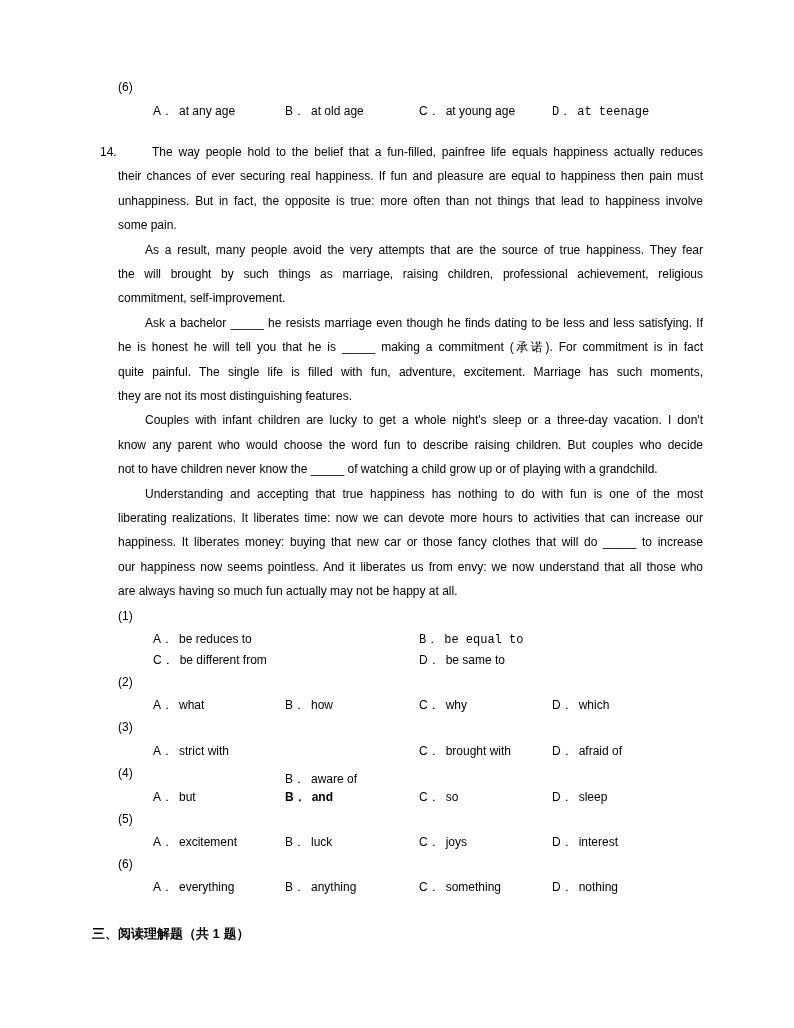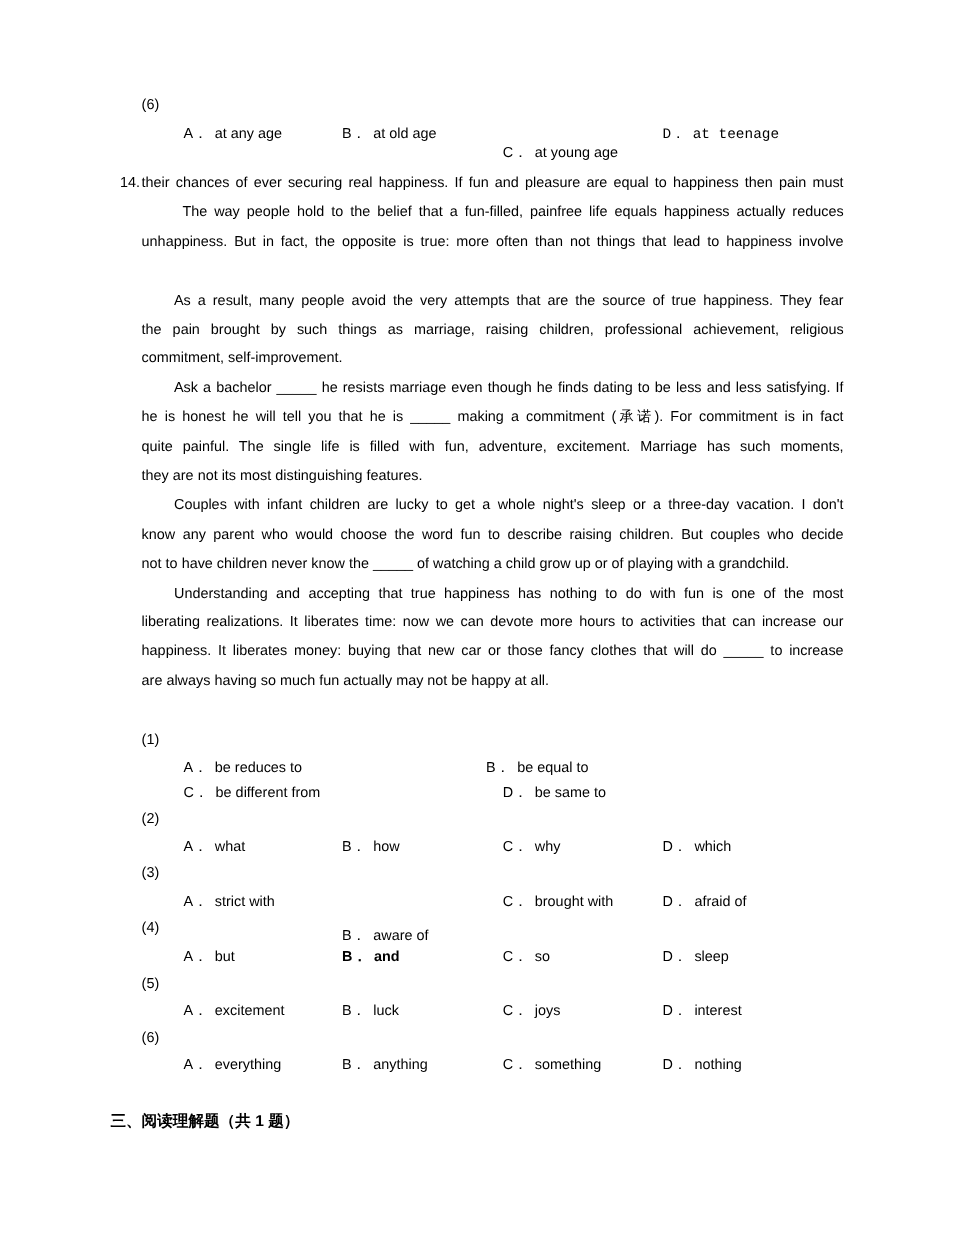--- a/index.html
+++ b/index.html
@@ -15,60 +15,62 @@
   .indent { padding-left: 27px; }
   .num14 { position: absolute; left: 100px; top: 145px; font-size: 12px; }
   .section { position: absolute; left: 92px; top: 925px; font-size: 13px; font-weight: bold; }
 </style>
 </head>
 <body>
 
 <div class="qlabel" style="top:80px;">(6)</div>
 <div class="opt" style="left:153px; top:103px;"><span class="letter">A．</span><span>at any age</span></div>
 <div class="opt" style="left:285px; top:103px;"><span class="letter">B．</span><span>at old age</span></div>
-<div class="opt" style="left:419px; top:119px;text-align:center;"><span class="letter">C．</span><span>at young age</span></div>
+<div class="opt" style="left:419px; top:103px;text-align:center;"><span class="letter">C．</span><span>at young age</span></div>
 <div class="opt" style="left:552px; top:103px;font-family:Liberation Mono, monospace;"><span class="letter">D．</span><span>at teenage</span></div>
 
 <div class="num14">14.</div>
 
 <div class="para" style="top:140px;">
+  <span class="line indent" style="padding-left:34px;">The way people hold to the belief that a fun-filled, painfree life equals happiness actually reduces</span>
   <span class="line">their chances of ever securing real happiness. If fun and pleasure are equal to happiness then pain must</span>
-  <span class="line indent" style="padding-left:34px;">The way people hold to the belief that a fun-filled, painfree life equals happiness actually reduces</span>
   <span class="line">unhappiness. But in fact, the opposite is true: more often than not things that lead to happiness involve</span>
+  <span class="line last">some pain.</span>
 </div>
 
 <div class="para" style="top:237.6px;">
   <span class="line indent">As a result, many people avoid the very attempts that are the source of true happiness. They fear</span>
-  <span class="line">the pain brought by such things as marriage, raising children, professional achievement, religious</span>
+  <span class="line">the will brought by such things as marriage, raising children, professional achievement, religious</span>
   <span class="line last">commitment, self-improvement.</span>
 </div>
 
 <div class="para" style="top:310.8px;">
   <span class="line indent">Ask a bachelor _____ he resists marriage even though he finds dating to be less and less satisfying. If</span>
   <span class="line">he is honest he will tell you that he is _____ making a commitment (承诺). For commitment is in fact</span>
   <span class="line">quite painful. The single life is filled with fun, adventure, excitement. Marriage has such moments,</span>
   <span class="line last">they are not its most distinguishing features.</span>
 </div>
 
 <div class="para" style="top:408.4px;">
   <span class="line indent">Couples with infant children are lucky to get a whole night's sleep or a three-day vacation. I don't</span>
   <span class="line">know any parent who would choose the word fun to describe raising children. But couples who decide</span>
   <span class="line last">not to have children never know the _____ of watching a child grow up or of playing with a grandchild.</span>
 </div>
 
 <div class="para" style="top:481.6px;">
   <span class="line indent">Understanding and accepting that true happiness has nothing to do with fun is one of the most</span>
   <span class="line">liberating realizations. It liberates time: now we can devote more hours to activities that can increase our</span>
   <span class="line">happiness. It liberates money: buying that new car or those fancy clothes that will do _____ to increase</span>
+  <span class="line">our happiness now seems pointless. And it liberates us from envy: we now understand that all those who</span>
   <span class="line last">are always having so much fun actually may not be happy at all.</span>
 </div>
 
 <div class="qlabel" style="top:609px;">(1)</div>
 <div class="opt" style="left:153px; top:631px;"><span class="letter">A．</span><span>be reduces to</span></div>
-<div class="opt" style="left:405px; top:631px;"><span class="letter">B．</span><span>be equal to</span></div>
+<div class="opt" style="left:419px; top:631px;font-family:Liberation Mono, monospace;"><span class="letter">B．</span><span>be equal to</span></div>
 <div class="opt" style="left:153px; top:652px;"><span class="letter">C．</span><span>be different from</span></div>
 <div class="opt" style="left:419px; top:652px;"><span class="letter">D．</span><span>be same to</span></div>
 
 <div class="qlabel" style="top:675px;">(2)</div>
 <div class="opt" style="left:153px; top:697px;"><span class="letter">A．</span><span>what</span></div>
 <div class="opt" style="left:285px; top:697px;"><span class="letter">B．</span><span>how</span></div>
 <div class="opt" style="left:419px; top:697px;"><span class="letter">C．</span><span>why</span></div>
 <div class="opt" style="left:552px; top:697px;"><span class="letter">D．</span><span>which</span></div>
 
 <div class="qlabel" style="top:720px;">(3)</div>

